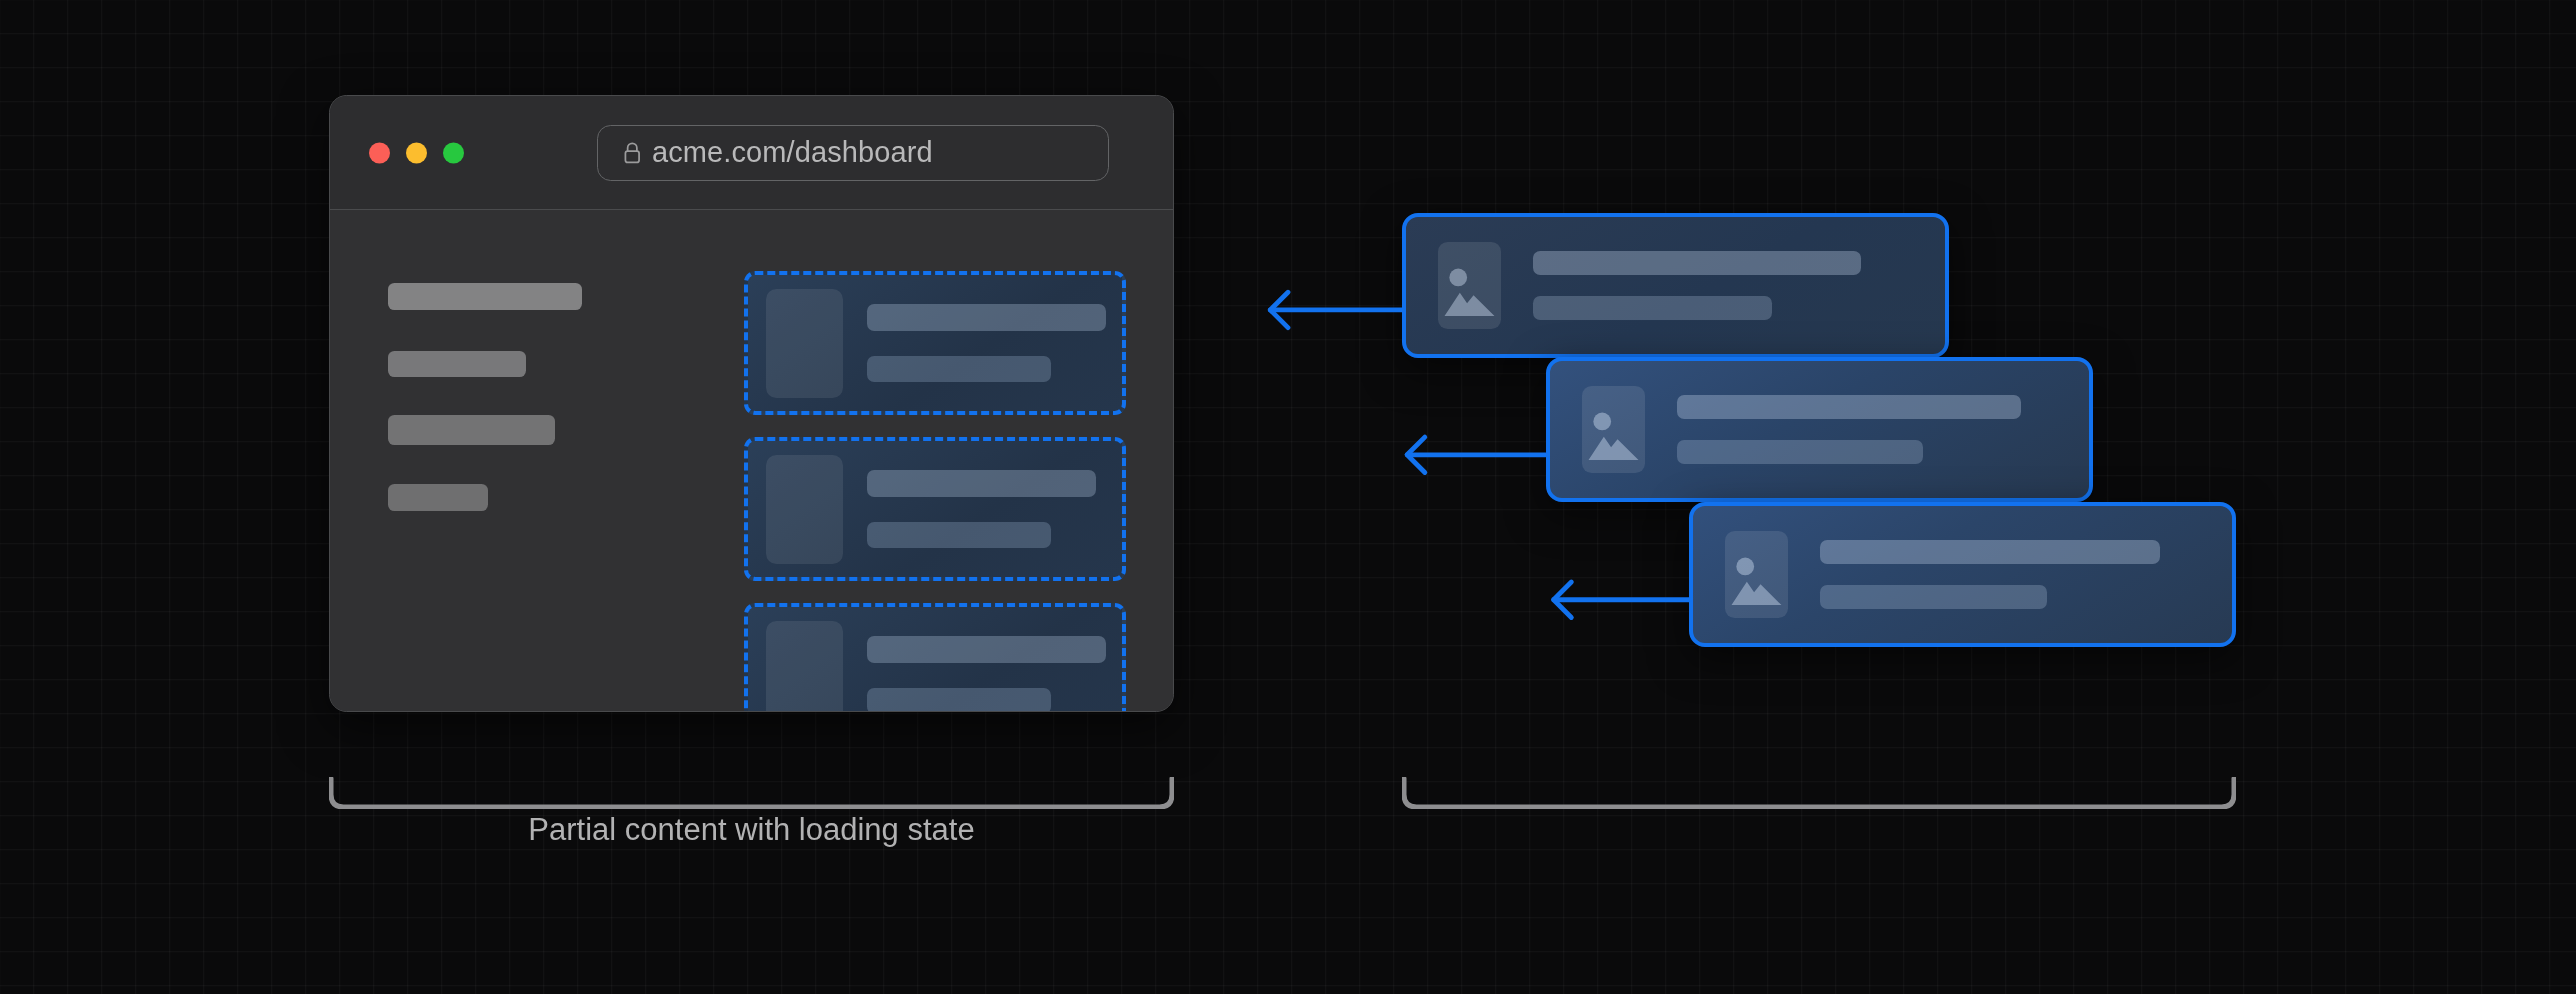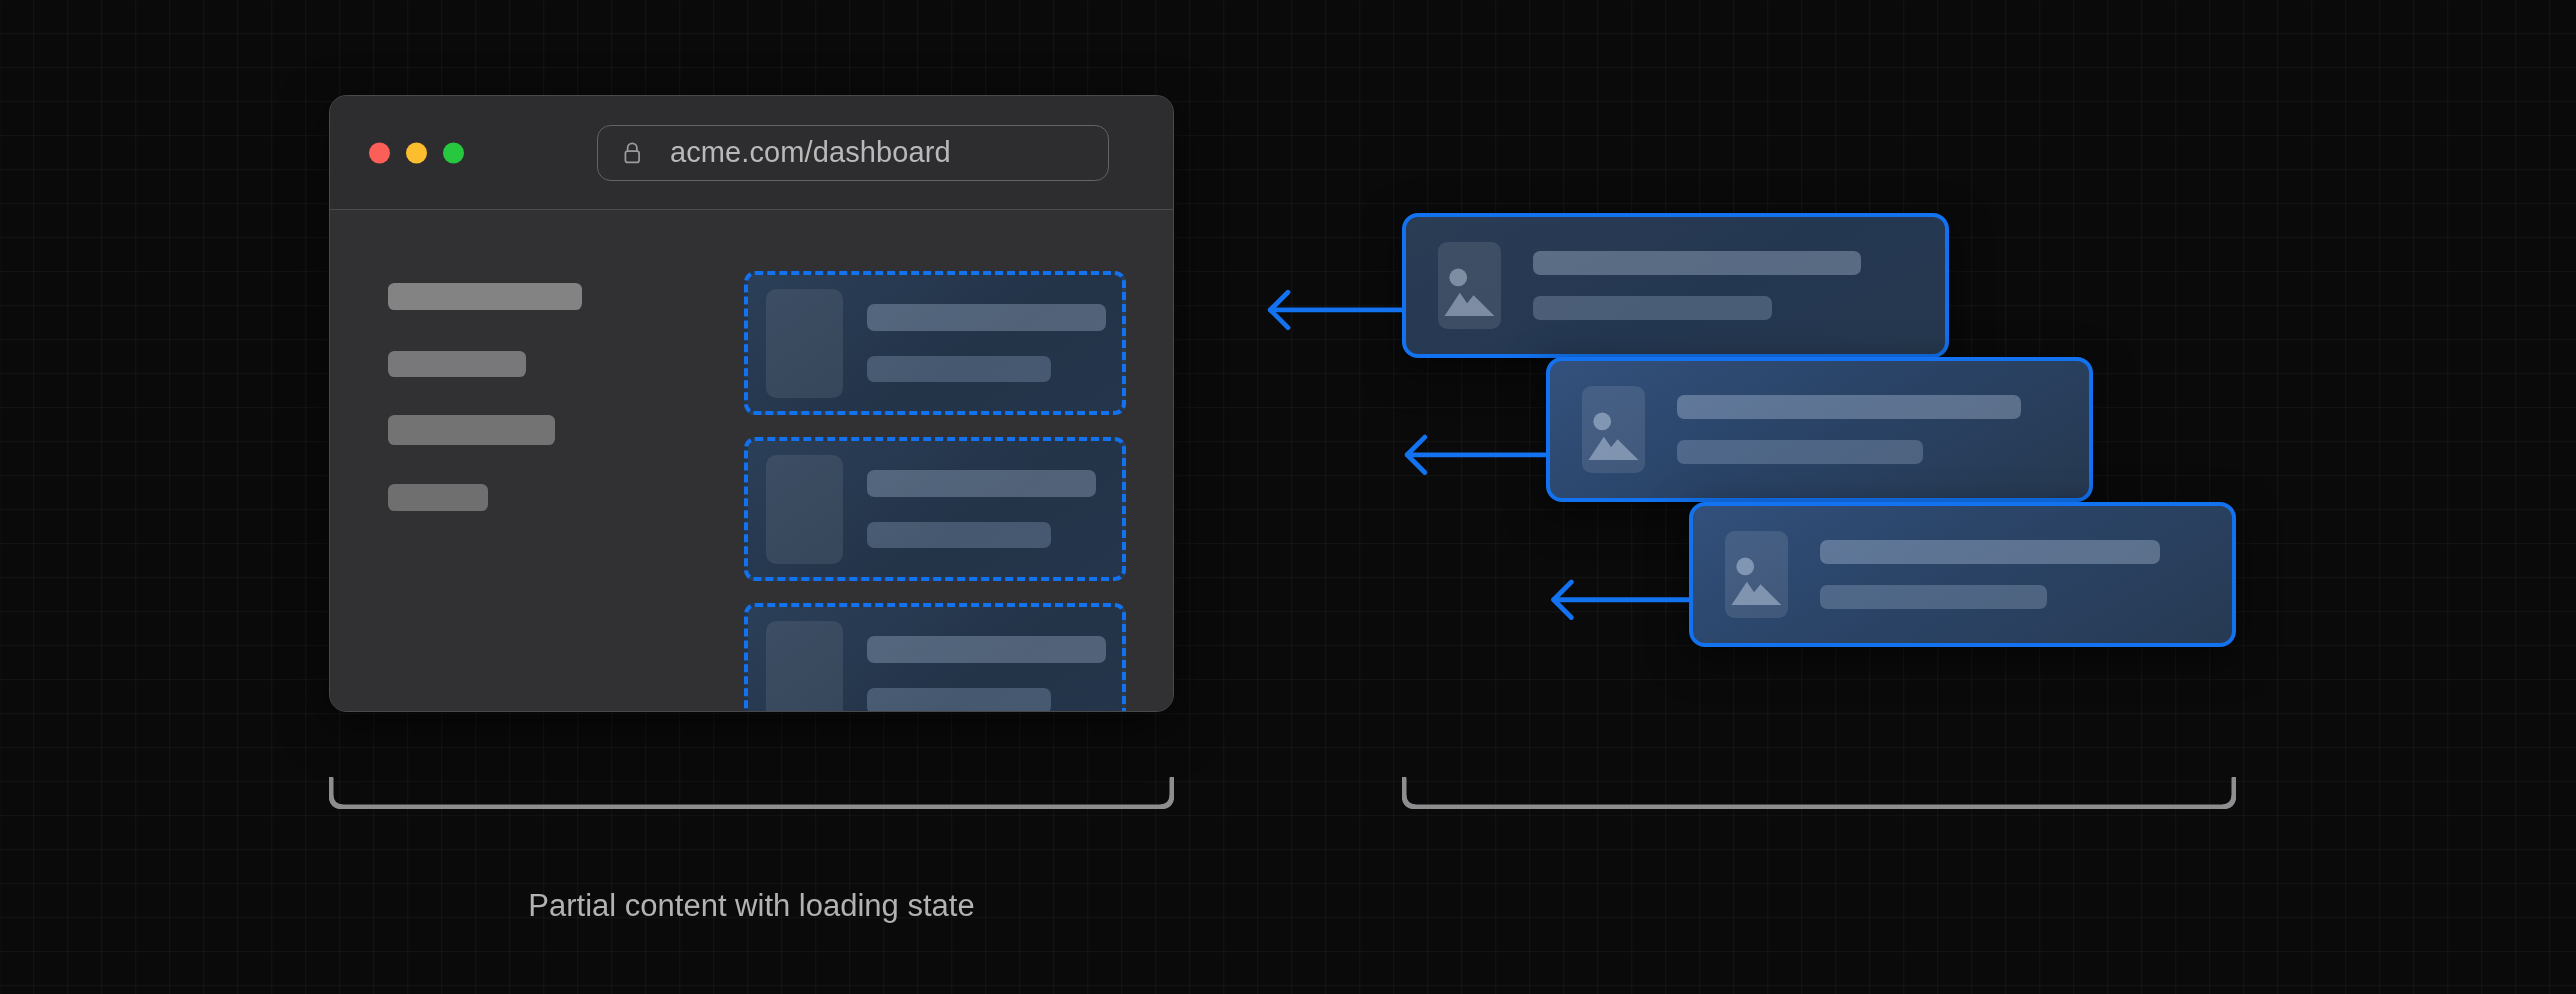--- a/index.html
+++ b/index.html
@@ -79,21 +79,21 @@
     position: absolute;
     left: 267px;
     top: 50%;
     transform: translateY(-50%);
     width: 512px;
     height: 56px;
     border: 1.2px solid #636466;
     border-radius: 13.7px;
     display: flex;
     align-items: center;
-    gap: 27px;
+    gap: 9px;
     padding: 0 17.7px 0 22.5px;
     background: transparent;
   }
   #lock-icon { width: 22.5px; height: 24px; flex: 0 0 auto; display: block; }
   #url-text {
     color: #b9b9ba;
     font-size: 29px;
     letter-spacing: 0.1px;
     white-space: nowrap;
     font-family: "Liberation Sans", sans-serif;
@@ -224,21 +224,21 @@
   #brace-right { left: 1402px; top: 777px; width: 834px; }
 
   .caption {
     position: absolute;
     color: #b2b2b3;
     font-size: 31px;
     text-align: center;
     white-space: nowrap;
     font-family: "Liberation Sans", sans-serif;
   }
-  #caption-left  { left: 329px;  top: 888px; width: 845px; }
+  #caption-left  { left: 329px;  top: 812px; width: 845px; }
   #caption-right { left: 1402px; top: 860px; width: 834px; }
 </style>
 </head>
 <body>
 
 <div id="grid-bg"></div>
 
 <div id="stage">
 
   <div id="browser-window">

